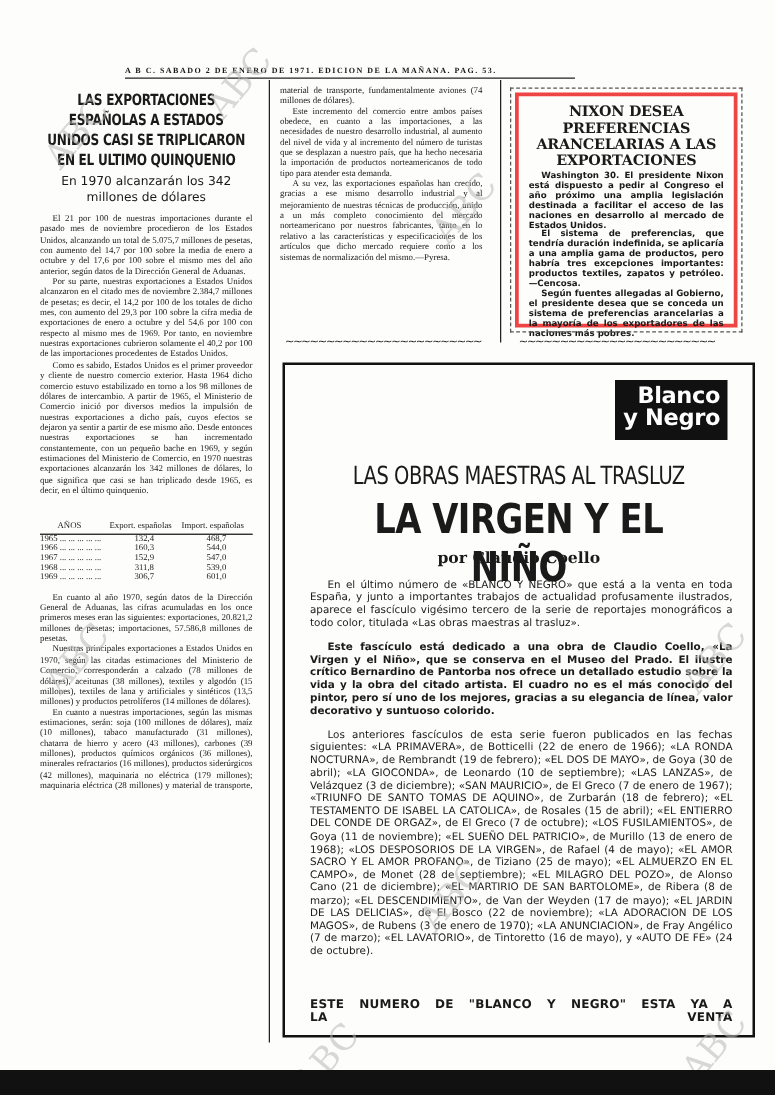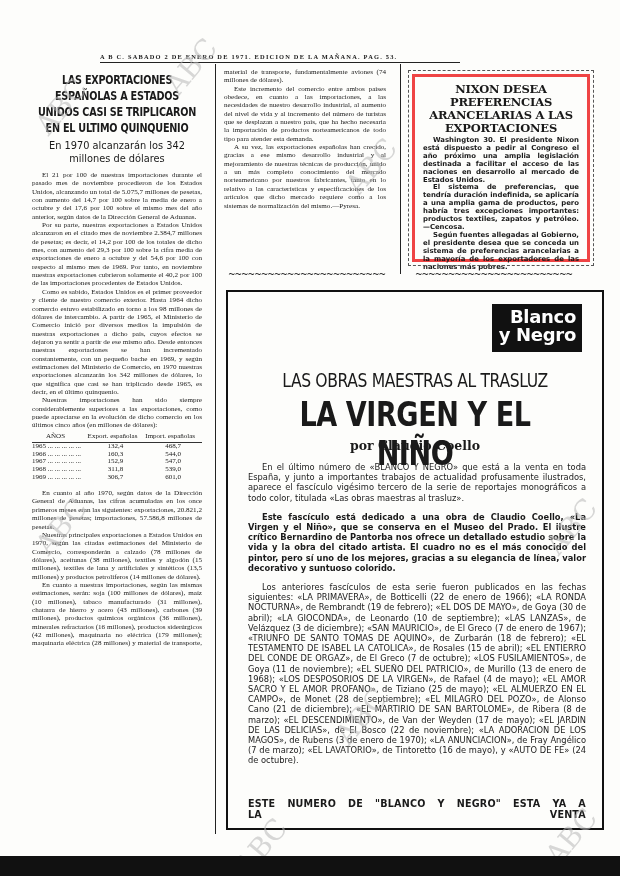--- a/index.html
+++ b/index.html
@@ -19,21 +19,21 @@
   .col p { margin: 0; text-indent: 10px; }
   .col1 { left: 32px; top: 72px; width: 170px; }
   .col2 { left: 224px; top: 68px; width: 162px; }
   .rule-v { position: absolute; background: #222; width: 1px; }
   .hed1 {
     font-family: "DejaVu Sans", sans-serif; font-weight: bold; font-size: 12.4px; line-height: 16px;
     text-align: center; letter-spacing: -0.3px; transform: scaleX(0.78); transform-origin: center;
     margin: 0 -22px; text-indent: 0;
   }
   .dek { font-family: "DejaVu Sans", sans-serif; font-size: 9.8px; line-height: 12.5px; text-align: center; margin: 4px 0 6px; text-indent: 0; }
-  table.data { width: 100%; border-collapse: collapse; font-size: 7px; margin: 2px 0 8px; }
+  table.data { width: 100%; border-collapse: collapse; font-size: 7px; margin: 20px 0 8px; }
   table.data th { font-weight: normal; font-size: 7px; line-height: 7.5px; padding-bottom: 2px; border-bottom: 1px solid #333; }
   table.data td { padding: 0; line-height: 7.6px; }
   table.data td.num { text-align: center; }
   .nixon {
     position: absolute; left: 412px; top: 74px; width: 172px; height: 182px;
     border: 3px solid #ef4444; outline: 1px dashed #555; outline-offset: 3px;
   }
   .nixon h2 {
     margin: 6px 0 2px; font-family: "DejaVu Serif", serif; font-weight: bold; font-size: 11.5px; line-height: 13px;
     text-align: center; letter-spacing: -0.2px;
@@ -75,21 +75,20 @@
 <div class="page">
 
   <div class="runhead">A B C. SABADO 2 DE ENERO DE 1971. EDICION DE LA MAÑANA. PAG. 53.</div>
 
   <div class="col col1">
     <div class="hed1">LAS EXPORTACIONES ESPAÑOLAS A ESTADOS UNIDOS CASI SE TRIPLICARON EN EL ULTIMO QUINQUENIO</div>
     <div class="dek">En 1970 alcanzarán los 342 millones de dólares</div>
     <p>El 21 por 100 de nuestras importaciones durante el pasado mes de noviembre procedieron de los Estados Unidos, alcanzando un total de 5.075,7 millones de pesetas, con aumento del 14,7 por 100 sobre la media de enero a octubre y del 17,6 por 100 sobre el mismo mes del año anterior, según datos de la Dirección General de Aduanas.</p>
     <p>Por su parte, nuestras exportaciones a Estados Unidos alcanzaron en el citado mes de noviembre 2.384,7 millones de pesetas; es decir, el 14,2 por 100 de los totales de dicho mes, con aumento del 29,3 por 100 sobre la cifra media de exportaciones de enero a octubre y del 54,6 por 100 con respecto al mismo mes de 1969. Por tanto, en noviembre nuestras exportaciones cubrieron solamente el 40,2 por 100 de las importaciones procedentes de Estados Unidos.</p>
     <p>Como es sabido, Estados Unidos es el primer proveedor y cliente de nuestro comercio exterior. Hasta 1964 dicho comercio estuvo estabilizado en torno a los 98 millones de dólares de intercambio. A partir de 1965, el Ministerio de Comercio inició por diversos medios la impulsión de nuestras exportaciones a dicho país, cuyos efectos se dejaron ya sentir a partir de ese mismo año. Desde entonces nuestras exportaciones se han incrementado constantemente, con un pequeño bache en 1969, y según estimaciones del Ministerio de Comercio, en 1970 nuestras exportaciones alcanzarán los 342 millones de dólares, lo que significa que casi se han triplicado desde 1965, es decir, en el último quinquenio.</p>
-    <p>Nuestras importaciones han sido siempre considerablemente superiores a las exportaciones, como puede apreciarse en la evolución de dicho comercio en los últimos cinco años (en millones de dólares):</p>
     <table class="data">
       <thead>
         <tr>
           <th style="text-align:left;padding-left:14px;">AÑOS</th>
           <th>Export. españolas</th>
           <th>Import. españolas</th>
         </tr>
       </thead>
       <tbody>
         <tr>

